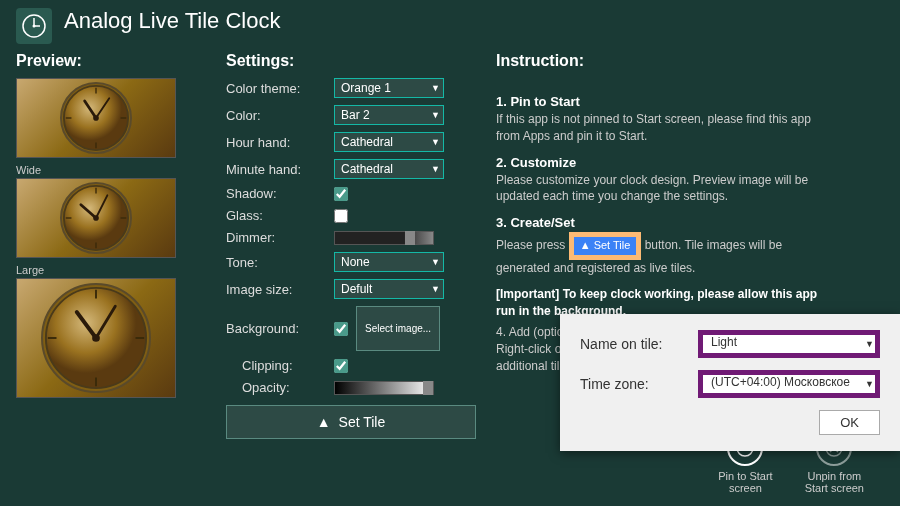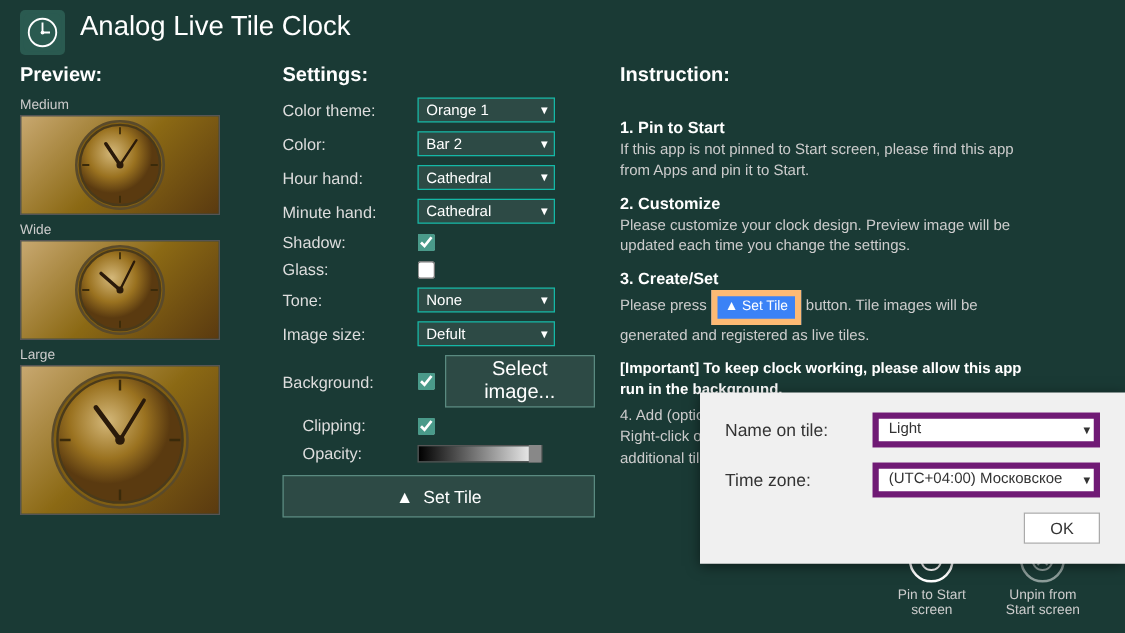--- a/index.html
+++ b/index.html
@@ -333,21 +333,20 @@
   </div>
   <span class="app-title">Analog Live Tile Clock</span>
 </div>
 
 <div class="main-content">
 
   <div class="preview-section">
     <div class="section-title">Preview:</div>
 
     <div class="preview-item">
-      <div class="preview-label">Medium</div>
       <div class="preview-img preview-medium" style="background: linear-gradient(135deg, #c8a870 0%, #8B6914 50%, #5a3a10 100%);">
         <div class="clock-face clock-medium">
           <svg width="72" height="72" viewBox="0 0 72 72">
             <circle cx="36" cy="36" r="34" fill="url(#cg1)" stroke="#4a3a1a" stroke-width="2"></circle>
             <defs>
               <radialGradient id="cg1" cx="40%" cy="35%">
                 <stop offset="0%" stop-color="#d4b87a"></stop>
                 <stop offset="60%" stop-color="#9a7220"></stop>
                 <stop offset="100%" stop-color="#5a3a10"></stop>
               </radialGradient>
@@ -468,20 +467,24 @@
     <div class="setting-row">
       <span class="setting-label">Shadow:</span>
       <input type="checkbox" class="checkbox-input" checked="" style="">
     </div>
 
     <div class="setting-row">
       <span class="setting-label">Glass:</span>
       <input type="checkbox" class="checkbox-input" style="">
     </div>
 
+    <div class="setting-row">
+      <span class="setting-label">Dimmer:</span>
+      <input type="range" min="0" max="100" value="80" style="width: 100px;">
+    </div>
 
     <div class="setting-row">
       <span class="setting-label">Tone:</span>
       <div class="select-wrapper">
         <select>
           <option>None</option>
           <option>Sepia</option>
           <option>Grayscale</option>
         </select>
       </div>
@@ -494,21 +497,21 @@
           <option>Defult</option>
           <option>Small</option>
           <option>Large</option>
         </select>
       </div>
     </div>
 
     <div class="setting-row">
       <span class="setting-label">Background:</span>
       <input type="checkbox" class="checkbox-input" checked="" style="">
-      <button style="background:#2d4a45;color:#fff;border:1px solid #5a8a80;padding:2px 8px;font-size:16px;cursor:pointer;">
+      <button style="background:#2d4a45;color:#fff;border:1px solid #5a8a80;padding:16px 8px;font-size:10px;cursor:pointer;">
         Select image...
       </button>
     </div>
 
     <div class="setting-row">
       <span class="setting-label-indent">Clipping:</span>
       <input type="checkbox" class="checkbox-input" checked="" style="">
     </div>
 
     <div class="setting-row">

